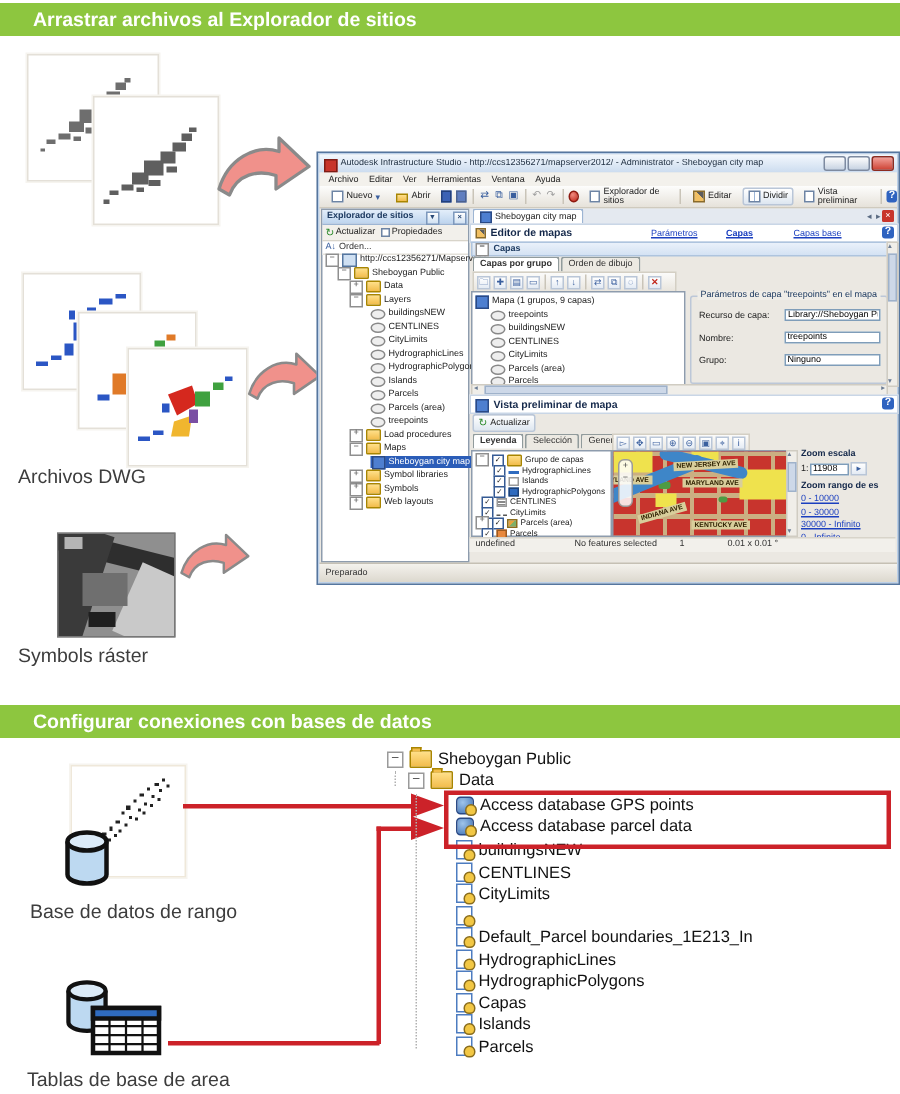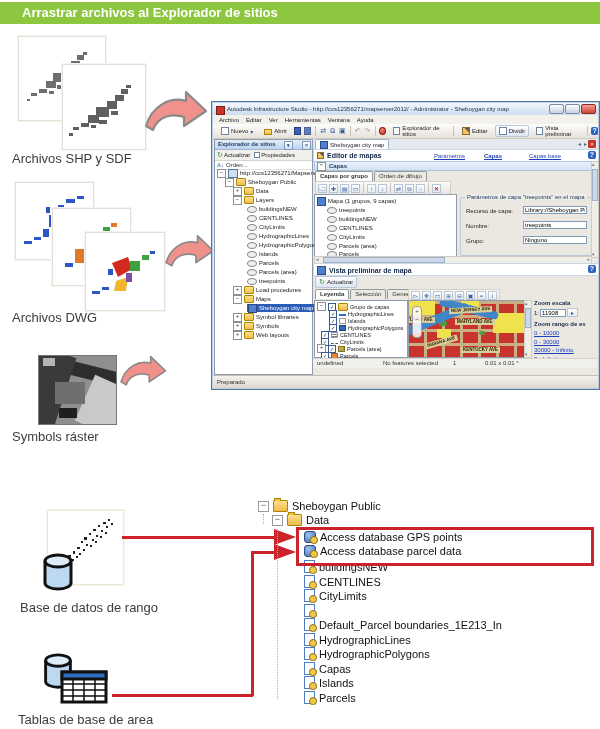--- a/index.html
+++ b/index.html
@@ -160,21 +160,20 @@
         <rect x="28" y="60" width="5" height="3"></rect>
           <rect x="48" y="46" width="7" height="4"></rect>
         <rect x="6" y="68" width="4" height="3"></rect>
           <rect x="63" y="20" width="5" height="3"></rect>
       </g>
     </svg>
   </div>
   <svg class="bigArrow" style="left:142px;top:86px;" width="70" height="48" viewBox="0 0 70 48">
     <path d="M4,40 C10,20 28,10 44,15 L44,6 L64,25 L42,40 L42,31 C30,27 16,30 11,44 Z" fill="#F0918B" stroke="#8a8a8a" stroke-width="2.2" stroke-linejoin="round"></path>
   </svg>
-  <div class="biglabel" style="left:12px;top:151px;">Archivos SHP y SDF</div>
 
   <div class="card" style="left:15px;top:182px;width:77px;height:76px;">
     <svg width="77" height="76" viewBox="0 0 77 76">
       <g fill="#2B56C4">
         <rect x="8" y="58" width="8" height="3"></rect>
           <rect x="18" y="54" width="7" height="3"></rect>
         <rect x="27" y="46" width="6" height="8"></rect>
           <rect x="33" y="32" width="7" height="12"></rect>
         <rect x="42" y="22" width="6" height="8"></rect>
           <rect x="50" y="16" width="9" height="4"></rect>
@@ -619,20 +618,21 @@
       <span class="abs" style="left:70px;top:1px;">No features selected</span>
       <span class="abs" style="left:140px;top:1px;">1</span>
       <span class="abs" style="left:172px;top:1px;">0.01 x 0.01 °</span>
     </div>
 
     <div class="statusbar">
       <span>Preparado</span>
     </div>
   </div>
 
+  <div class="greenbar" style="top:470px;">Configurar conexiones con bases de datos</div>
 
   <div class="card" style="left:47px;top:510px;width:75px;height:73px;border-color:#efe8da;">
     <svg width="75" height="73" viewBox="0 0 75 73">
       <g fill="#222">
         <rect x="10" y="52" width="3" height="2"></rect>
           <rect x="16" y="48" width="2" height="2"></rect>
           <rect x="20" y="44" width="3" height="2"></rect>
         <rect x="25" y="40" width="2" height="3"></rect>
           <rect x="29" y="36" width="3" height="2"></rect>
           <rect x="33" y="30" width="2" height="2"></rect>

